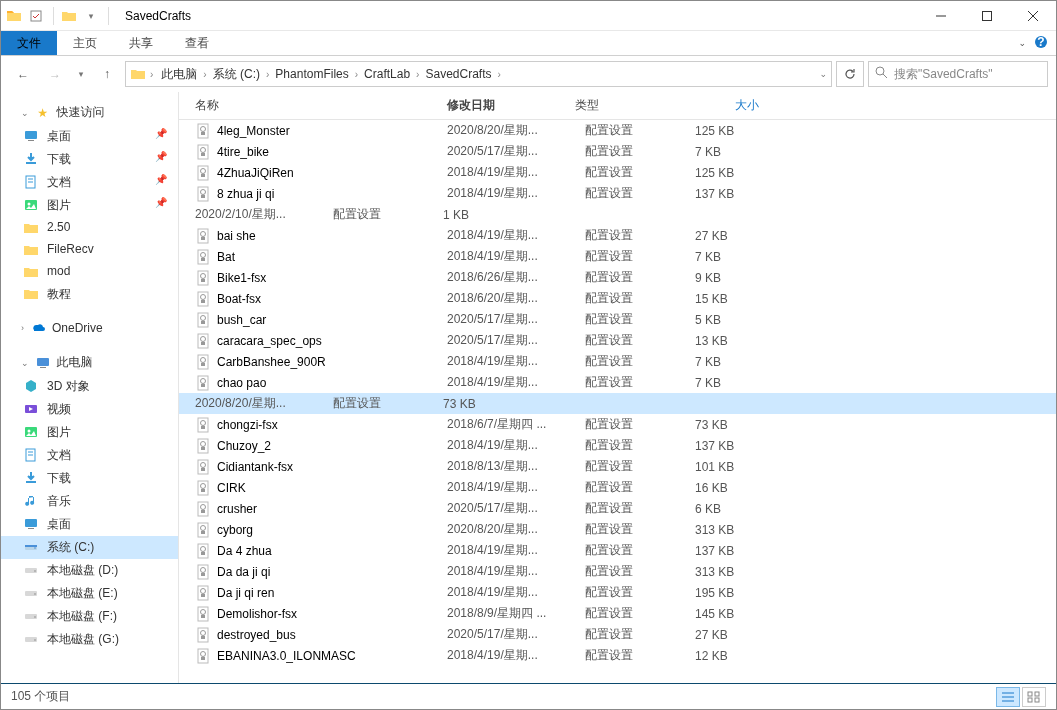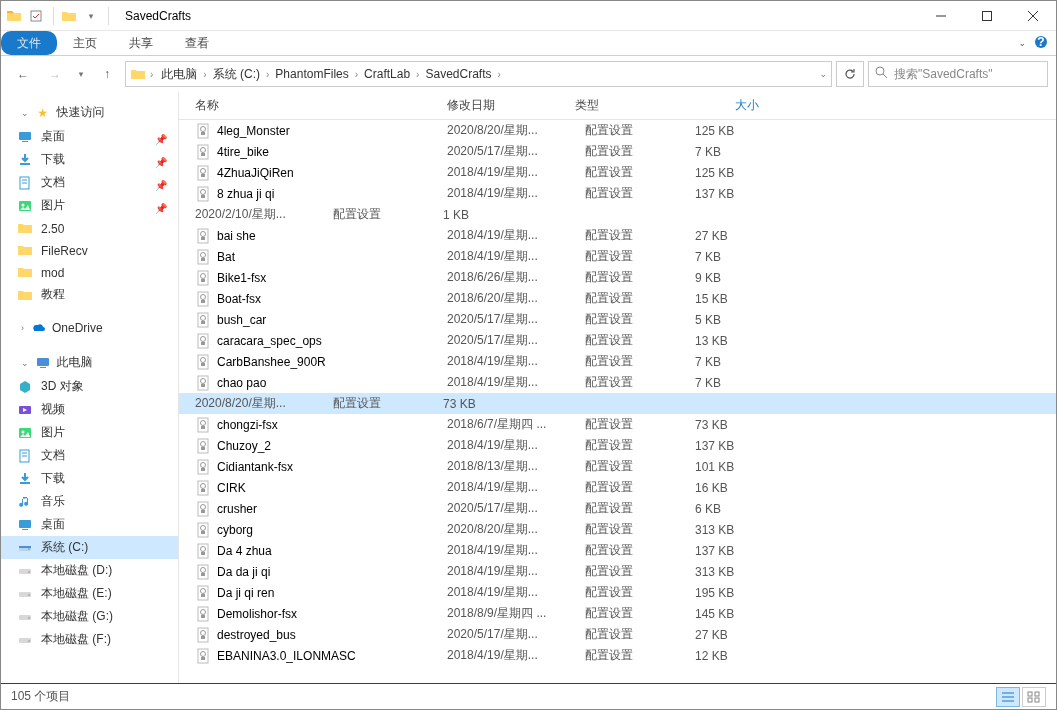--- a/index.html
+++ b/index.html
@@ -6,44 +6,44 @@
 body { background: #fff; width: 1057px; height: 710px; overflow: hidden; display: flex; flex-direction: column; border: 1px solid #888; }
 .titlebar { height: 30px; display: flex; align-items: center; background: #fff; border-bottom: 1px solid #e8e8e8; }
 .titlebar-icons { display: flex; align-items: center; padding: 0 4px; gap: 2px; }
 .titlebar-icons .folder-ico { width: 18px; height: 18px; display: inline-flex; align-items: center; justify-content: center; }
 .small-btn { width: 22px; height: 22px; display: inline-flex; align-items: center; justify-content: center; color: #555; }
 .titlebar-title { padding-left: 8px; flex: 0 0 auto; }
 .titlebar-spacer { flex: 1; }
 .win-btn { width: 46px; height: 30px; display: flex; align-items: center; justify-content: center; color: #333; }
 .ribbon-tabs { height: 25px; display: flex; align-items: stretch; border-bottom: 1px solid #d0d0d0; background: #fff; }
 .ribbon-tab { padding: 0 16px; display: flex; align-items: center; color: #444; }
-.ribbon-tab.file { background: #1979ca; color: #e5e5e5; border-radius: 10px; }
+.ribbon-tab.file { background: #1979ca; color: #000000; }
 .ribbon-right { margin-left: auto; display: flex; align-items: center; padding-right: 8px; gap: 8px; color: #1979ca; }
 .nav-row { height: 36px; display: flex; align-items: center; padding: 4px 8px; gap: 4px; background: #fff; }
 .nav-btn { width: 28px; height: 26px; display: flex; align-items: center; justify-content: center; color: #555; }
 .nav-btn.dis { color: #bbb; }
 .addr-bar { flex: 1; height: 26px; border: 1px solid #ccc; display: flex; align-items: center; padding: 0 4px; gap: 2px; }
 .addr-seg { padding: 2px 4px; display: flex; align-items: center; gap: 2px; color: #333; }
 .addr-sep { color: #888; padding: 0 2px; font-size: 10px; }
 .addr-end { margin-left: auto; display: flex; align-items: center; }
 .refresh-box { width: 28px; height: 26px; border: 1px solid #ccc; display: flex; align-items: center; justify-content: center; color: #555; }
 .search-box { width: 180px; height: 26px; border: 1px solid #ccc; display: flex; align-items: center; padding: 0 6px; gap: 6px; color: #888; }
 .body-row { flex: 1; display: flex; overflow: hidden; }
 .nav-pane { width: 178px; border-right: 1px solid #e5e5e5; overflow-y: auto; padding: 8px 0; }
 .nav-group-label { display: flex; align-items: center; gap: 6px; padding: 4px 6px 4px 20px; color: #333; }
-.nav-item { display: flex; align-items: flex-end; gap: 8px; padding: 3px 6px 3px 16px; color: #333; position: relative; }
+.nav-item { display: flex; align-items: flex-start; gap: 8px; padding: 3px 6px 3px 22px; color: #333; position: relative; }
 .nav-item.selected { background: #cde8ff; }
 .nav-item .pin { position: absolute; right: 10px; color: #888; font-size: 10px; }
 .nav-spacer { height: 10px; }
 .nav-ico { width: 16px; height: 16px; display: inline-flex; align-items: center; justify-content: center; flex-shrink: 0; }
 .file-pane { flex: 1; display: flex; flex-direction: column; overflow: hidden; }
 .col-headers { height: 28px; display: flex; align-items: center; border-bottom: 1px solid #e5e5e5; color: #444; padding-left: 8px; }
 .col-h { padding: 0 8px; }
 .col-name { width: 252px; }
-.col-date { width: 128px; }
+.col-date { width: 128px; font-weight: bold; }
 .col-type { width: 110px; }
 .col-size { width: 90px; text-align: right; }
 .file-list { flex: 1; overflow-y: auto; }
 .file-row { height: 21px; display: flex; align-items: center; padding-left: 8px; }
 .file-row.sel { background: #cde8ff; }
 .fc-name { width: 252px; display: flex; align-items: center; gap: 6px; padding: 0 8px; }
 .fc-date { width: 128px; padding: 0 8px; color: #555; }
 .fc-type { width: 110px; padding: 0 8px; color: #555; margin-left: 10px; }
 .fc-size { width: 90px; padding: 0 8px; color: #555; }
 .file-ico { width: 16px; height: 16px; display: inline-flex; align-items: center; justify-content: center; flex-shrink: 0; }
@@ -358,30 +358,30 @@
           </span>
           <span>本地磁盘 (E:)</span>
         </div>
         <div class="nav-item">
           <span class="nav-ico">
             <svg width="16" height="16" viewBox="0 0 16 16">
               <rect x="2" y="6" width="12" height="5" fill="#d8d8d8" rx="1"></rect>
               <circle cx="12" cy="9" r="0.8" fill="#888"></circle>
             </svg>
           </span>
-          <span>本地磁盘 (G:)</span>
+          <span>本地磁盘 (F:)</span>
         </div>
         <div class="nav-item">
           <span class="nav-ico">
             <svg width="16" height="16" viewBox="0 0 16 16">
               <rect x="2" y="6" width="12" height="5" fill="#d8d8d8" rx="1"></rect>
               <circle cx="12" cy="9" r="0.8" fill="#888"></circle>
             </svg>
           </span>
-          <span>本地磁盘 (F:)</span>
+          <span>本地磁盘 (G:)</span>
         </div>
       </div>
   </div>
 
   <div class="file-pane">
     <div class="col-headers">
       <div class="col-h col-name">名称</div>
       <div class="col-h col-date">修改日期</div>
       <div class="col-h col-type">类型</div>
       <div class="col-h col-size" style="color:#1979ca">大小</div>

